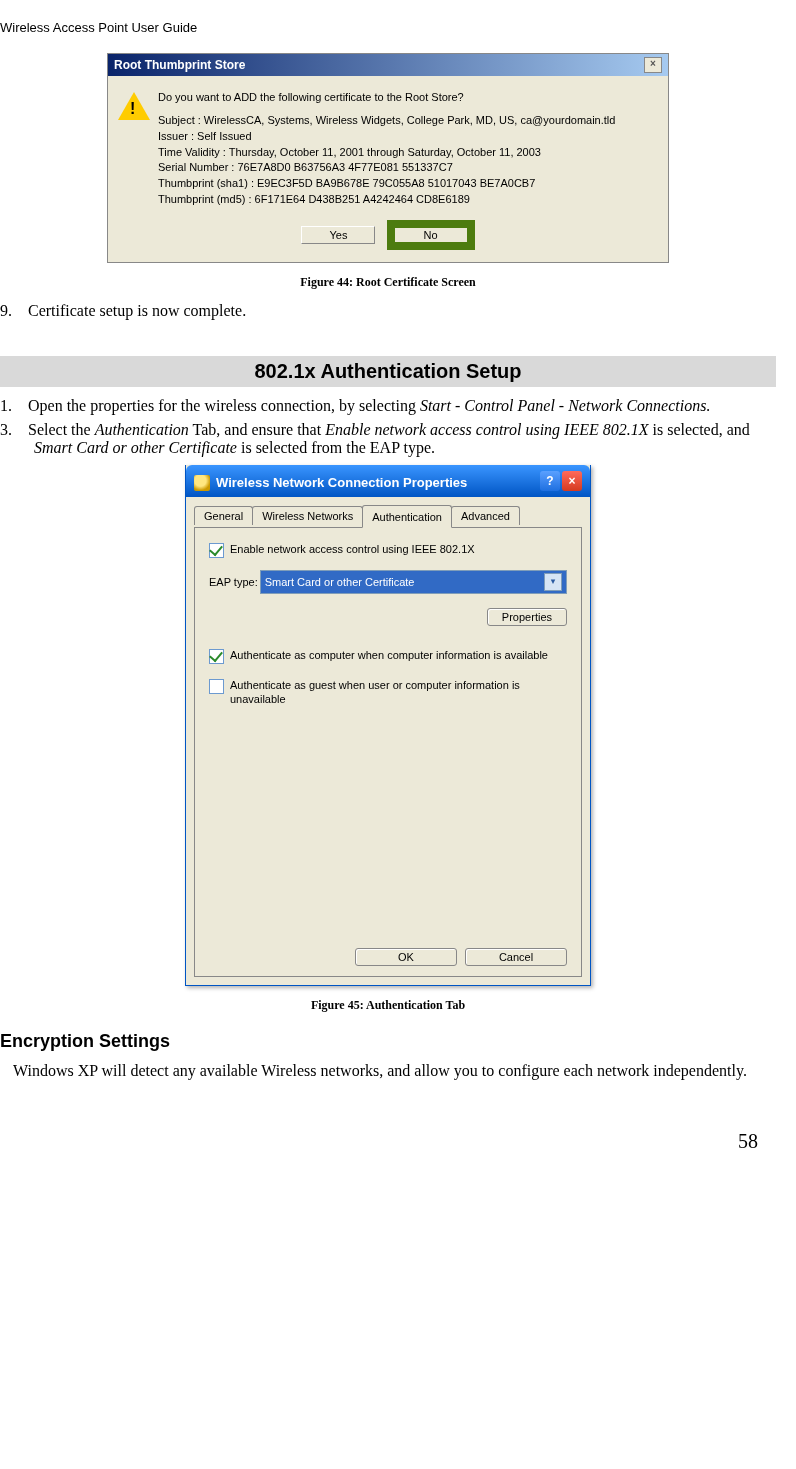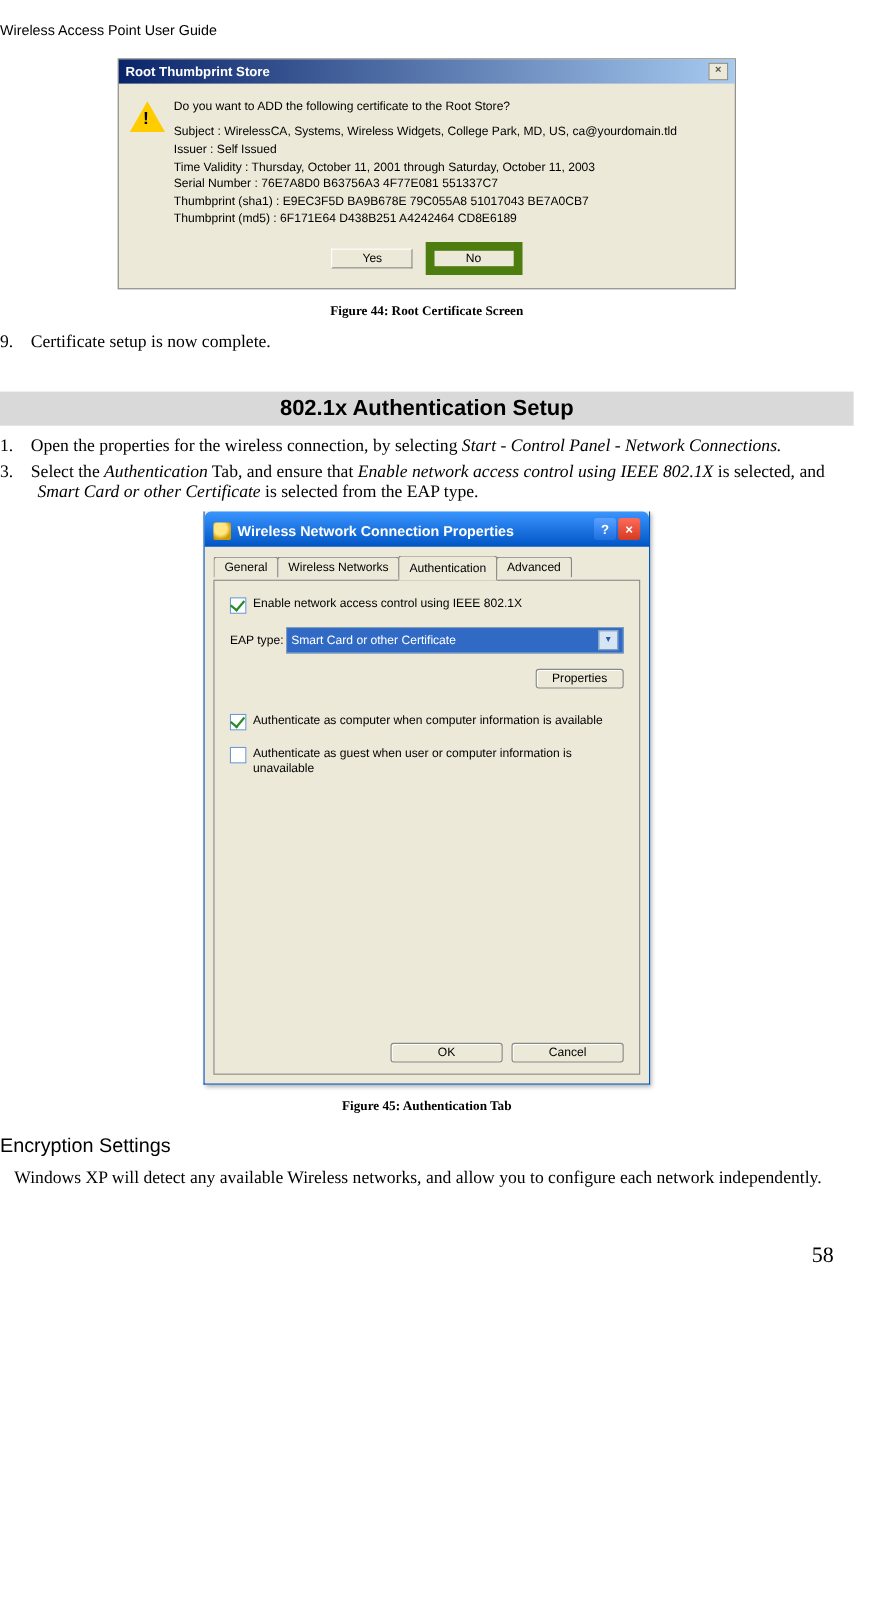--- a/index.html
+++ b/index.html
@@ -40,21 +40,21 @@
     background: #d9d9d9;
     font-family: Arial, sans-serif;
     font-weight: bold;
     font-size: 20px;
     padding: 4px 6px;
     margin: 36px 0 10px 0;
     text-align: center;
   }
   .subheading {
     font-family: Arial, sans-serif;
-    font-weight: normal;
+    font-weight: bold;
     font-size: 18px;
     margin: 18px 0 10px 0;
   }
   .body-para {
     margin: 0 0 10px 0;
   }
   .bullet-item {
     margin: 0 0 6px 0;
     padding-left: 19px;
     text-indent: -34px;

